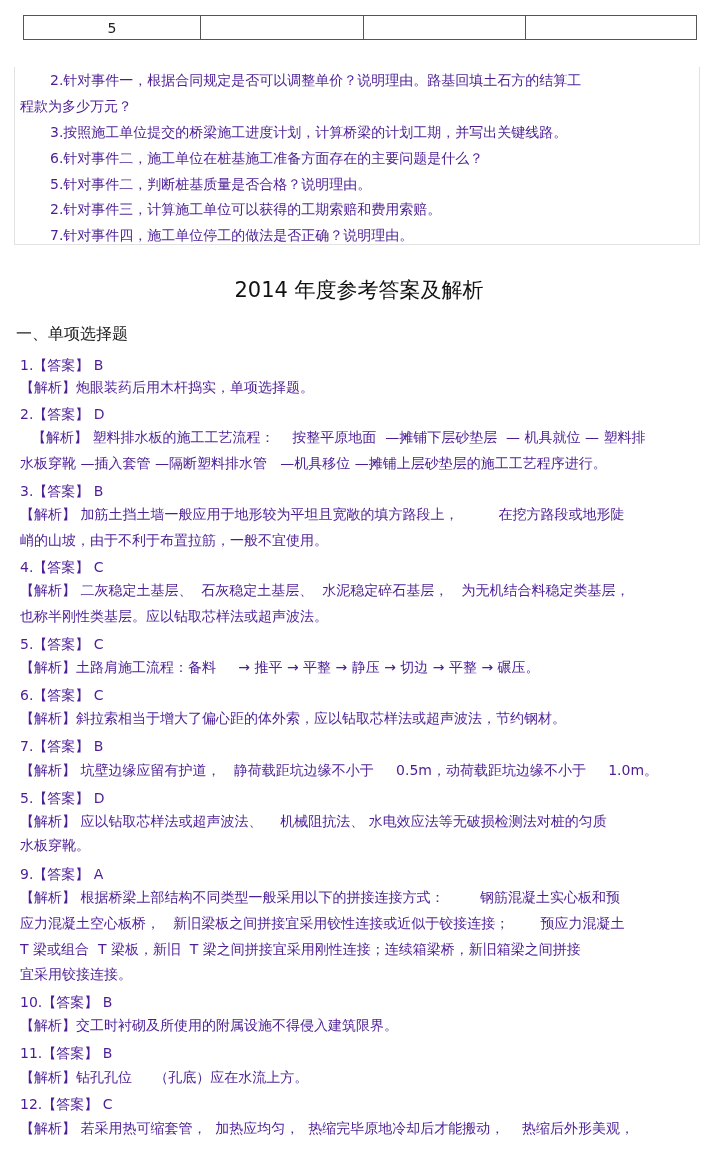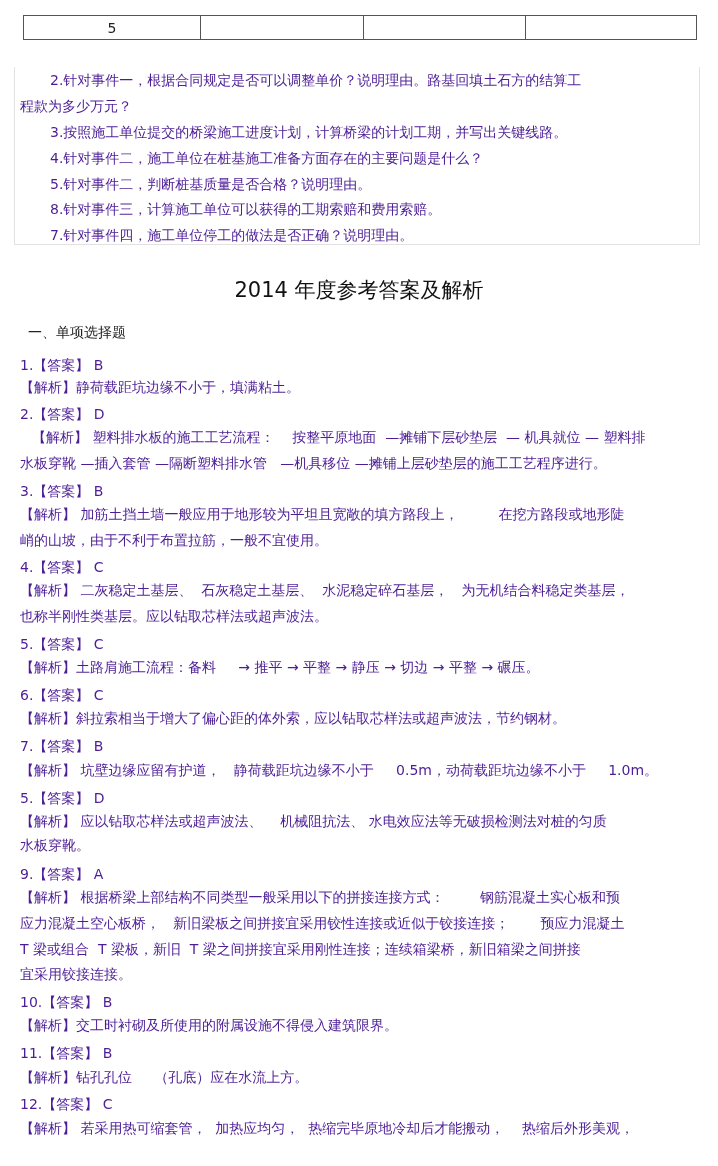--- a/index.html
+++ b/index.html
@@ -15,21 +15,21 @@
   .tbl td {
     border: 1.5px solid #555; height: 23px; padding: 0;
     text-align: center; font-size: 14px; color: #222;
   }
   .qbox {
     position: absolute; left: 14px; top: 67px; width: 686px; height: 178px;
     border: 1px solid #e2e2e2; border-top: none; box-sizing: border-box;
   }
   .line { position: absolute; white-space: pre; font-size: 14px; line-height: 18px; color: #4c1d95; }
   .title { position: absolute; top: 276px; left: 0; width: 718px; text-align: center; font-size: 21px; color: #111; }
-  .sec { position: absolute; left: 28px; top: 324px; font-size: 14px; text-align: center; }
+  .sec { position: absolute; left: 16px; top: 324px; font-size: 16px; text-align: center; }
 </style>
 </head>
 <body>
 
 <table class="tbl">
   <colgroup>
       <col style="width:177px">
       <col style="width:163px">
       <col style="width:162px">
       <col style="width:171px">
@@ -42,30 +42,30 @@
     <td></td>
   </tr>
 </tbody>
   </table>
 
 <div class="qbox"></div>
 
 <div class="line" style="left:50px;top:71px">2.针对事件一，根据合同规定是否可以调整单价？说明理由。路基回填土石方的结算工</div>
 <div class="line" style="left:20px;top:97px">程款为多少万元？</div>
 <div class="line" style="left:50px;top:123px">3.按照施工单位提交的桥梁施工进度计划，计算桥梁的计划工期，并写出关键线路。</div>
-<div class="line" style="left:50px;top:149px">4.针对事件二，施工单位在桩基施工准备方面存在的主要问题是什么？</div>
+<div class="line" style="left:50px;top:149px">6.针对事件二，施工单位在桩基施工准备方面存在的主要问题是什么？</div>
 <div class="line" style="left:50px;top:175px">5.针对事件二，判断桩基质量是否合格？说明理由。</div>
-<div class="line" style="left:50px;top:200px">8.针对事件三，计算施工单位可以获得的工期索赔和费用索赔。</div>
+<div class="line" style="left:50px;top:200px">2.针对事件三，计算施工单位可以获得的工期索赔和费用索赔。</div>
 <div class="line" style="left:50px;top:226px">7.针对事件四，施工单位停工的做法是否正确？说明理由。</div>
 
 <div class="title">2014  年度参考答案及解析</div>
 <div class="sec">一、单项选择题</div>
 
 <div class="line" style="left:20px;top:356px">1.【答案】 B</div>
-<div class="line" style="left:20px;top:378px">【解析】静荷载距坑边缘不小于，填满粘土。</div>
+<div class="line" style="left:20px;top:378px">【解析】炮眼装药后用木杆捣实，单项选择题。</div>
 
 <div class="line" style="left:20px;top:405px">2.【答案】 D</div>
 <div class="line" style="left:32px;top:428px">【解析】 塑料排水板的施工工艺流程：    按整平原地面  —摊铺下层砂垫层  — 机具就位 — 塑料排</div>
 <div class="line" style="left:20px;top:454px">水板穿靴 —插入套管 —隔断塑料排水管   —机具移位 —摊铺上层砂垫层的施工工艺程序进行。</div>
 
 <div class="line" style="left:20px;top:482px">3.【答案】 B</div>
 <div class="line" style="left:20px;top:505px">【解析】 加筋土挡土墙一般应用于地形较为平坦且宽敞的填方路段上，         在挖方路段或地形陡</div>
 <div class="line" style="left:20px;top:531px">峭的山坡，由于不利于布置拉筋，一般不宜使用。</div>
 
 <div class="line" style="left:20px;top:558px">4.【答案】 C</div>

